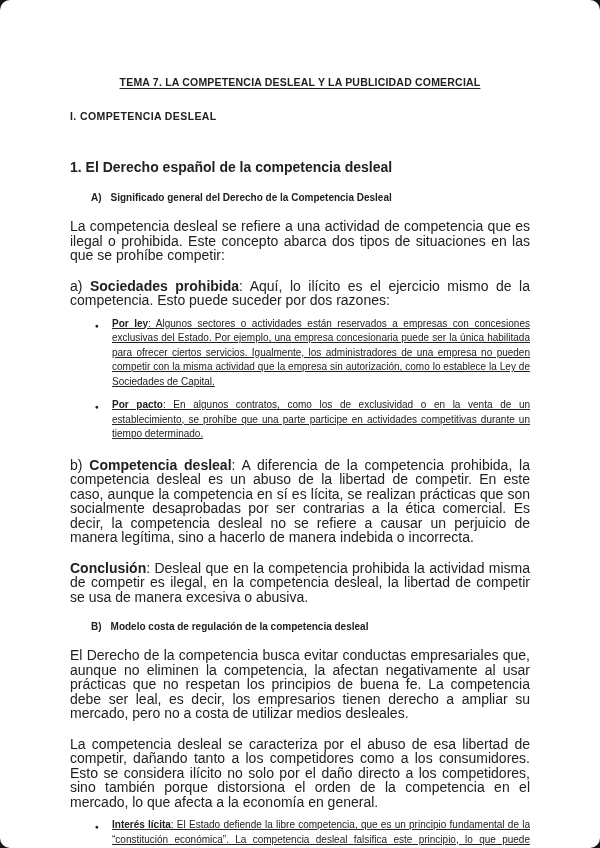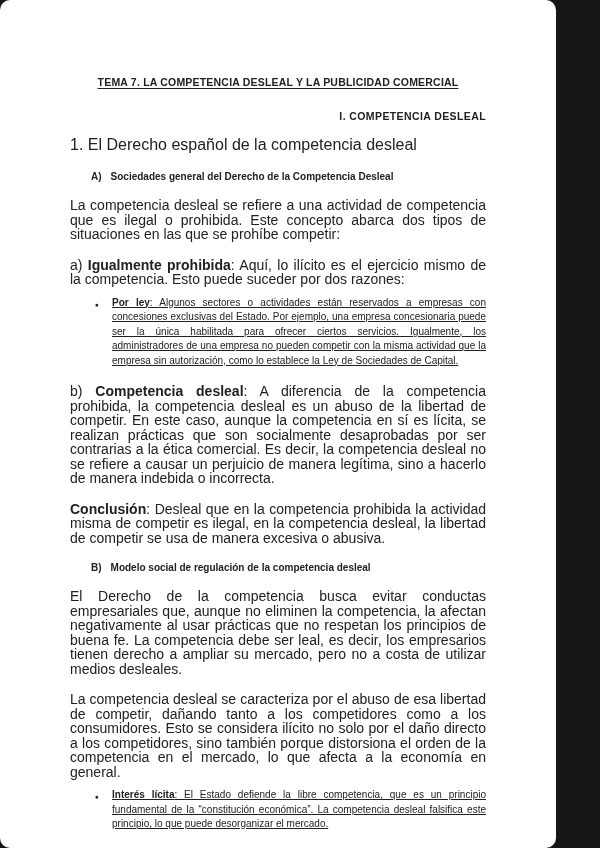--- a/index.html
+++ b/index.html
@@ -4,50 +4,50 @@
 <style>
   * { box-sizing: border-box; }
   html, body { margin: 0; padding: 0; }
   body {
     width: 600px;
     height: 848px;
     background: #161616;
     font-family: "Liberation Sans", sans-serif;
   }
   .page {
-    width: 556px;
+    width: 600px;
     height: 848px;
     background: #ffffff;
     border-radius: 10px;
     padding: 76px 70px 40px 70px;
     color: #212121;
     overflow: hidden;
   }
   .doc-title {
     margin: 0;
     text-align: center;
     font-size: 10.5px;
     font-weight: 700;
     letter-spacing: 0.2px;
   }
   .doc-title .underline {
     text-decoration: underline;
     text-underline-offset: 2px;
   }
   .doc-subtitle {
     margin: 22px 0 0 0;
-    text-align: right;
+    text-align: left;
     font-size: 10.5px;
     font-weight: 700;
     letter-spacing: 0.4px;
   }
   .heading-1 {
-    margin: 14px 0 0 0;
-    font-size: 16px;
-    font-weight: 400;
+    margin: 37px 0 0 0;
+    font-size: 14px;
+    font-weight: 700;
   }
   .heading-2 {
     margin: 17px 0 0 0;
     padding-left: 21px;
     font-size: 10px;
     font-weight: 700;
     display: flex;
     gap: 9px;
   }
   .para {
@@ -86,38 +86,39 @@
 <div class="page">
 
   <h1 class="doc-title"><span class="underline">TEMA 7. LA COMPETENCIA DESLEAL Y LA PUBLICIDAD COMERCIAL</span></h1>
 
   <h2 class="doc-subtitle">I. COMPETENCIA DESLEAL</h2>
 
   <h3 class="heading-1">1. El Derecho español de la competencia desleal</h3>
 
   <div class="heading-2">
     <span>A)</span>
-    <span>Sociedades general del Derecho de la Competencia Desleal</span>
+    <span>Significado general del Derecho de la Competencia Desleal</span>
   </div>
 
   <p class="para">La competencia desleal se refiere a una actividad de competencia que es ilegal o prohibida. Este concepto abarca dos tipos de situaciones en las que se prohíbe competir:</p>
 
-  <p class="para"><span>a) </span><strong>Igualmente prohibida</strong><span>: Aquí, lo ilícito es el ejercicio mismo de la competencia. Esto puede suceder por dos razones:</span></p>
+  <p class="para"><span>a) </span><strong>Sociedades prohibida</strong><span>: Aquí, lo ilícito es el ejercicio mismo de la competencia. Esto puede suceder por dos razones:</span></p>
 
   <ul class="bullets">
     <li><strong>Por ley</strong><span>: Algunos sectores o actividades están reservados a empresas con concesiones exclusivas del Estado. Por ejemplo, una empresa concesionaria puede ser la única habilitada para ofrecer ciertos servicios. Igualmente, los administradores de una empresa no pueden competir con la misma actividad que la empresa sin autorización, como lo establece la Ley de Sociedades de Capital.</span></li>
+    <li><strong>Por pacto</strong><span>: En algunos contratos, como los de exclusividad o en la venta de un establecimiento, se prohíbe que una parte participe en actividades competitivas durante un tiempo determinado.</span></li>
   </ul>
 
   <p class="para"><span>b) </span><strong>Competencia desleal</strong><span>: A diferencia de la competencia prohibida, la competencia desleal es un abuso de la libertad de competir. En este caso, aunque la competencia en sí es lícita, se realizan prácticas que son socialmente desaprobadas por ser contrarias a la ética comercial. Es decir, la competencia desleal no se refiere a causar un perjuicio de manera legítima, sino a hacerlo de manera indebida o incorrecta.</span></p>
 
   <p class="para"><strong>Conclusión</strong><span>: Desleal que en la competencia prohibida la actividad misma de competir es ilegal, en la competencia desleal, la libertad de competir se usa de manera excesiva o abusiva.</span></p>
 
   <div class="heading-2">
     <span>B)</span>
-    <span>Modelo social de regulación de la competencia desleal</span>
+    <span>Modelo costa de regulación de la competencia desleal</span>
   </div>
 
   <p class="para">El Derecho de la competencia busca evitar conductas empresariales que, aunque no eliminen la competencia, la afectan negativamente al usar prácticas que no respetan los principios de buena fe. La competencia debe ser leal, es decir, los empresarios tienen derecho a ampliar su mercado, pero no a costa de utilizar medios desleales.</p>
 
   <p class="para">La competencia desleal se caracteriza por el abuso de esa libertad de competir, dañando tanto a los competidores como a los consumidores. Esto se considera ilícito no solo por el daño directo a los competidores, sino también porque distorsiona el orden de la competencia en el mercado, lo que afecta a la economía en general.</p>
 
 
   <ul class="bullets">
     <li><strong>Interés lícita</strong><span>: El Estado defiende la libre competencia, que es un principio fundamental de la “constitución económica”. La competencia desleal falsifica este principio, lo que puede desorganizar el mercado.</span></li>
   </ul>

